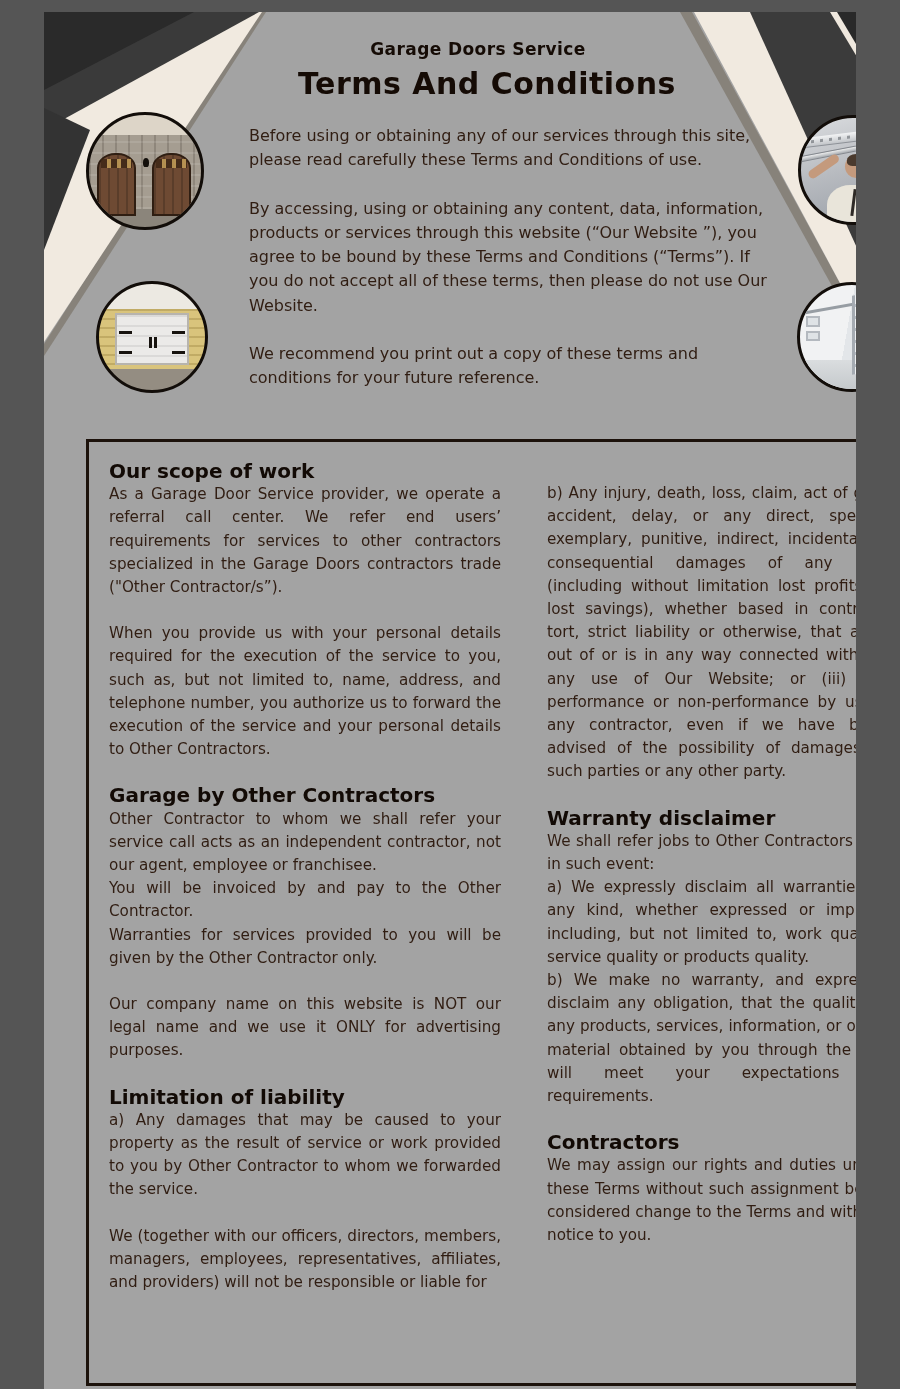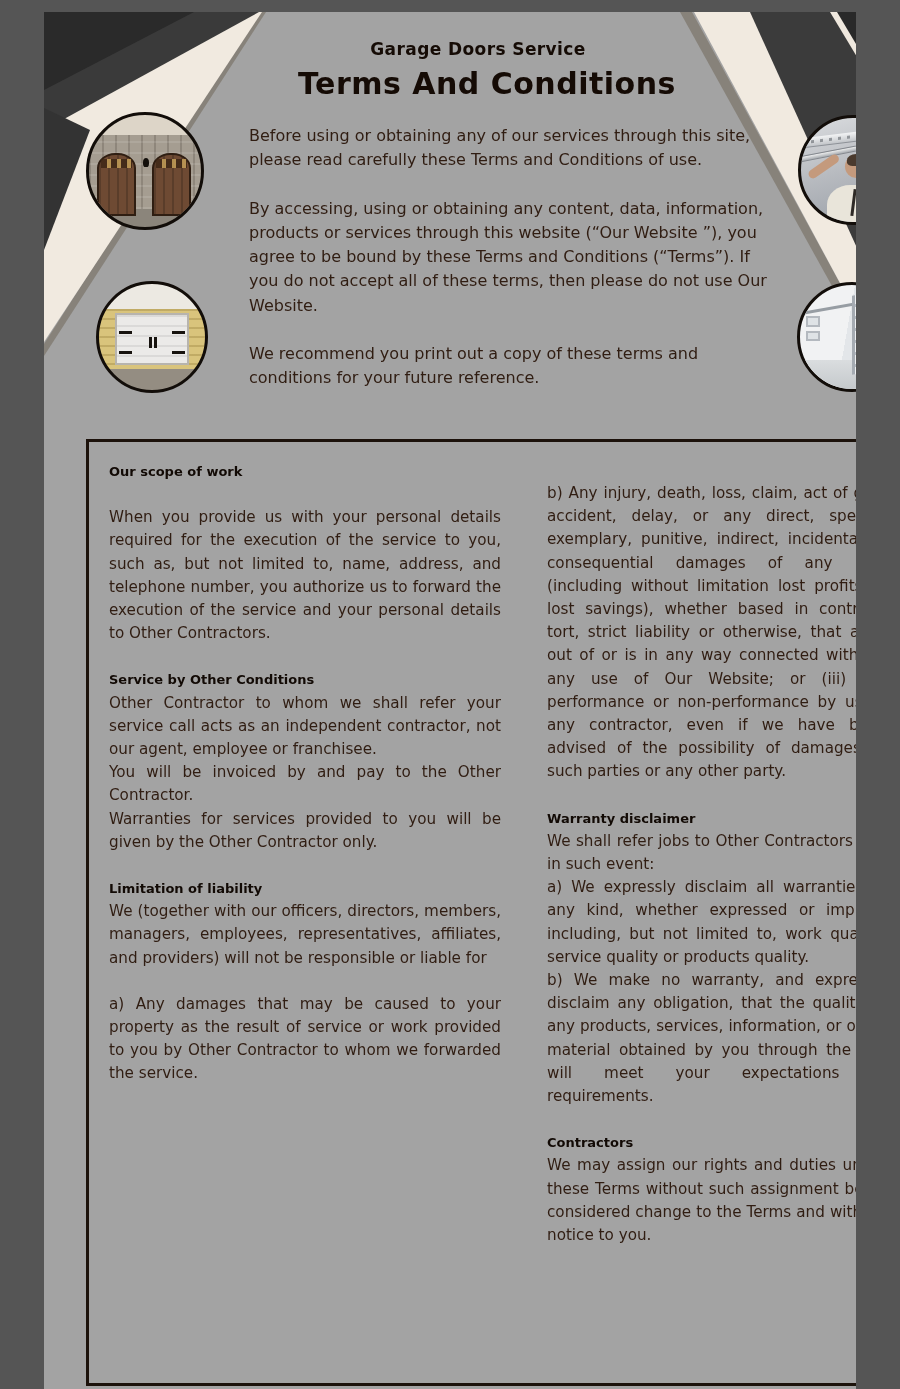--- a/index.html
+++ b/index.html
@@ -96,21 +96,21 @@
   #ph-br .post{right:37%;top:10%;width:3px;height:70%;background:#8e949a;transform:skewY(-9deg);}
 
   
   .box{position:absolute;left:42px;top:427px;width:824px;height:947px;
        border:3px solid #1c120b;box-sizing:border-box;
        padding:18px 20px;display:flex;gap:46px;overflow:hidden;}
   .col{font-size:15.2px;line-height:23.2px;text-align:justify;}
   .col-left{width:392px;flex:0 0 392px;}
   .col-right{flex:1;padding-top:22px;}
   .sec{margin:0 0 23px 0;}
-  .sec h3{margin:0;font-size:13px;line-height:23.2px;color:#120a05;
+  .sec h3{margin:0;font-size:20px;line-height:23.2px;color:#120a05;
           font-weight:bold;text-align:left;}
   .sec p{margin:0;white-space:pre-line;}
   .sec p + p{margin-top:23px;}
 </style>
 </head>
 <body>
 
 <div id="page">
 
   <div class="deco">
@@ -168,34 +168,36 @@
     <div class="win2"></div>
     <div class="track"></div>
     <div class="doorp"></div>
     <div class="post"></div>
   </div>
 
   <div class="box">
     <div class="col col-left">
       <div class="sec">
         <h3>Our scope of work</h3>
+        <p>As a Garage Door Service provider, we operate a referral call center. We refer end users’ requirements for services to other contractors specialized in the Garage Doors contractors trade ("Other Contractor/s”).</p>
       </div>
       <div class="sec">
         <p>When you provide us with your personal details required for the execution of the service to you, such as, but not limited to, name, address, and telephone number, you authorize us to forward the execution of the service and your personal details to Other Contractors.</p>
       </div>
       <div class="sec">
-        <h3>Service by Other Conditions</h3>
+        <h3>Garage by Other Contractors</h3>
         <p>Other Contractor to whom we shall refer your service call acts as an independent contractor, not our agent, employee or franchisee.
 You will be invoiced by and pay to the Other Contractor.
 Warranties for services provided to you will be given by the Other Contractor only.</p>
+        <p>Our company name on this website is NOT our legal name and we use it ONLY for advertising purposes.</p>
       </div>
       <div class="sec">
         <h3>Limitation of liability</h3>
+        <p>a) Any damages that may be caused to your property as the result of service or work provided to you by Other Contractor to whom we forwarded the service.</p>
         <p>We (together with our officers, directors, members, managers, employees, representatives, affiliates, and providers) will not be responsible or liable for</p>
-        <p>a) Any damages that may be caused to your property as the result of service or work provided to you by Other Contractor to whom we forwarded the service.</p>
       </div>
     </div>
     <div class="col col-right">
       <div class="sec">
         <p>b) Any injury, death, loss, claim, act of god, accident, delay, or any direct, special, exemplary, punitive, indirect, incidental or consequential damages of any kind (including without limitation lost profits or lost savings), whether based in contract, tort, strict liability or otherwise, that arise out of or is in any way connected with: (i) any use of Our Website; or (iii) the performance or non-performance by us or any contractor, even if we have been advised of the possibility of damages to such parties or any other party.</p>
       </div>
       <div class="sec">
         <h3>Warranty disclaimer</h3>
         <p>We shall refer jobs to Other Contractors and in such event:
 a) We expressly disclaim all warranties of any kind, whether expressed or implied, including, but not limited to, work quality, service quality or products quality.

